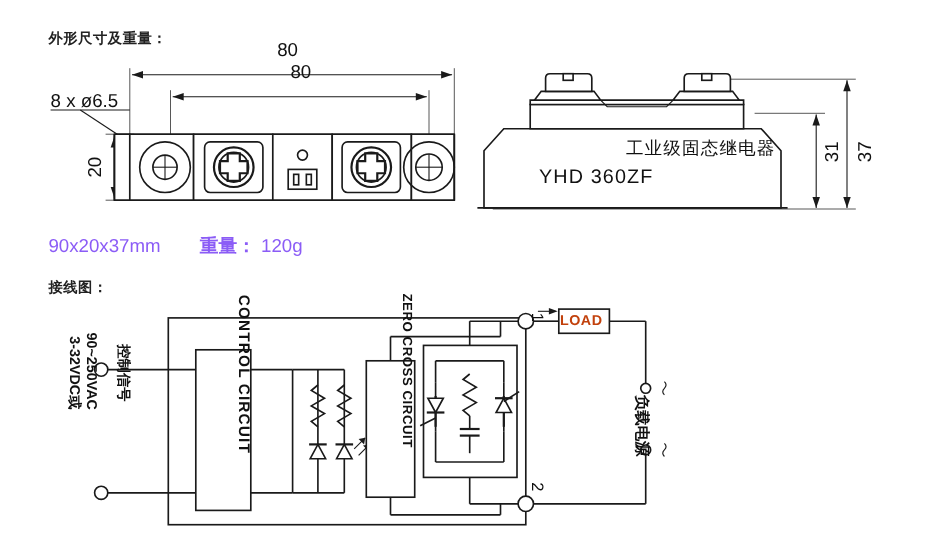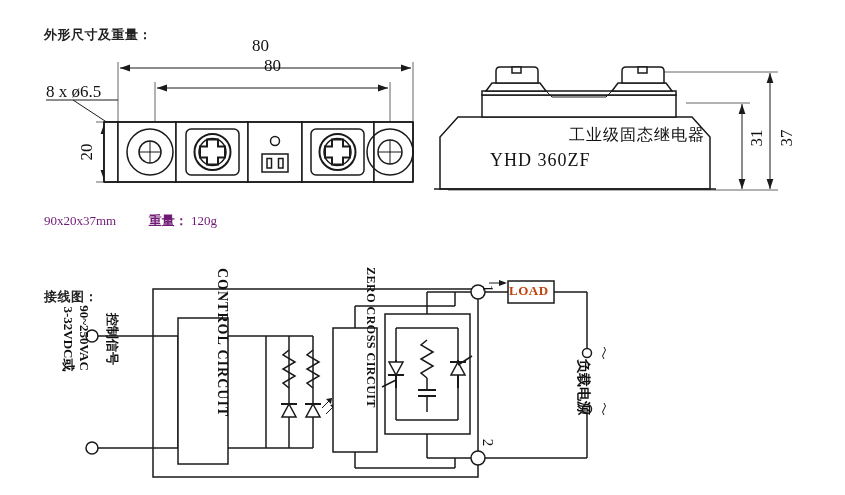--- a/index.html
+++ b/index.html
@@ -4,27 +4,27 @@
 <style>
   html,body{margin:0;padding:0;}
   body{
     width:845px;height:495px;
     background:#ffffff;
     font-family:"Liberation Sans","DejaVu Sans",sans-serif;
     color:#1a1a1a;
     overflow:hidden;
     position:relative;
   }
-  #root{position:relative;width:845px;height:427px;font-family:Liberation Serif, serif;}
+  #root{position:relative;width:845px;height:427px;}
   .abs{position:absolute;}
   .hdr{
     font-size:13px;font-weight:700;color:#222;letter-spacing:.5px;
     white-space:nowrap;
   }
-  .specline{font-size:13px;color:#701a75;white-space:nowrap;}
+  .specline{font-size:17px;color:#8b5cf6;white-space:nowrap;}
   .specline .wt{font-weight:700;}
   .dimtxt{font-size:17px;color:#111;white-space:nowrap;font-weight:400;}
   .vert{transform:rotate(-90deg);transform-origin:50% 50%;}
   .svgwrap{position:absolute;left:0;top:0;}
   svg{display:block;overflow:visible;}
   .ln{stroke:#1a1a1a;fill:none;}
   .ln1{stroke-width:1;}
   .ln15{stroke-width:1.5;}
   .ln2{stroke-width:2;}
   .thin{stroke:#555;stroke-width:.9;fill:none;}
@@ -160,21 +160,21 @@
   <div class="abs" style="left:490px;top:150px;width:215px;
               font-size:18px;letter-spacing:1px;color:#111;">YHD 360ZF</div>
 
   <div class="abs specline" style="left:44px;top:212px;">
     <span>90x20x37mm</span>
     <span style="display:inline-block;width:26px;"></span>
     <span class="wt">重量：</span>
     <span>120g</span>
   </div>
 
-  <div class="abs hdr" style="left:44px;top:252px;margin-top:36px;">接线图：</div>
+  <div class="abs hdr" style="left:44px;top:252px;">接线图：</div>
 
   <div class="svgwrap" style="left:0px;top:272px;">
   <svg width="845" height="223" viewBox="0 0 845 223">
 
     <rect class="ln ln15 fillnone" x="153" y="17" width="325" height="188"></rect>
 
     <circle class="ln ln15 fillw" cx="92" cy="64" r="6"></circle>
     <circle class="ln ln15 fillw" cx="92" cy="176" r="6"></circle>
 
     <line class="ln ln15" x1="98" y1="64" x2="178" y2="64"></line>

